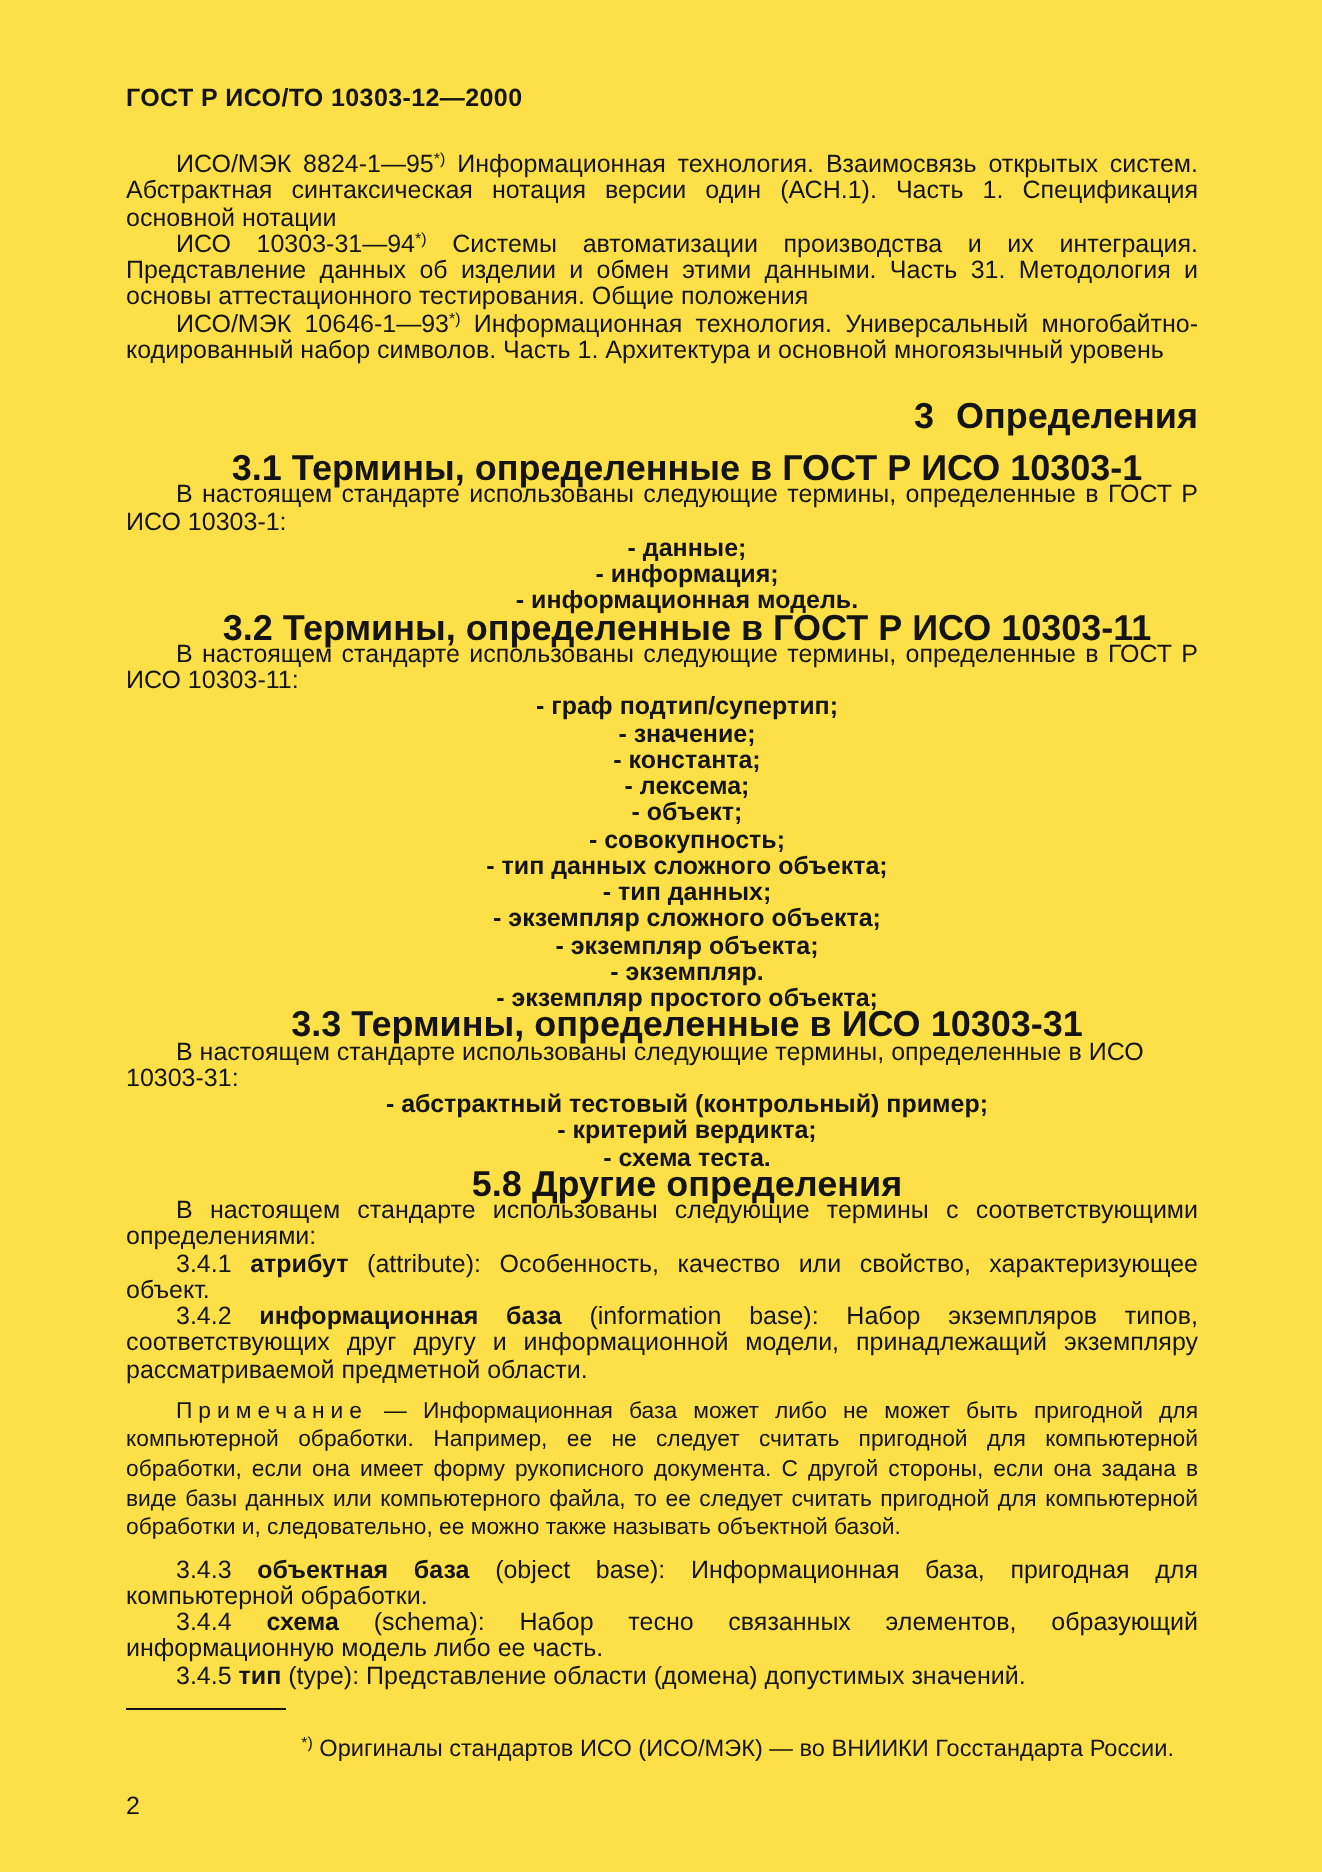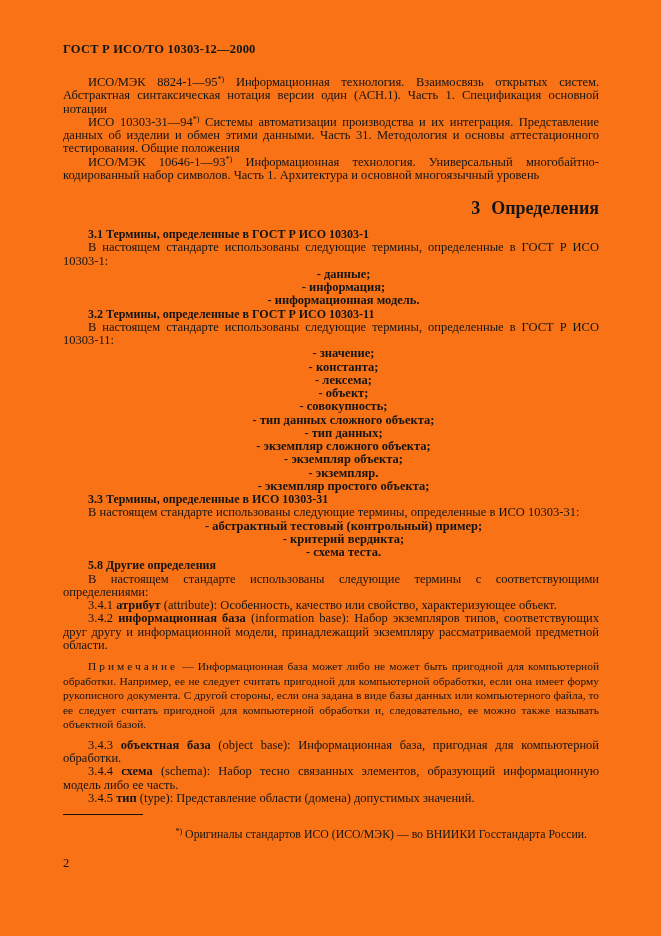--- a/index.html
+++ b/index.html
@@ -1,24 +1,24 @@
 <!DOCTYPE html>
 <html><head>
 <meta charset="utf-8">
 <style>
   html, body { margin: 0; padding: 0; background: #ffffff; }
   .page {
     position: relative;
     width: 661px;
     height: 936px;
-    background: #f97316;
+    background: #fde047;
     box-sizing: border-box;
     padding: 42px 62px 0 63px;
     overflow: hidden;
-    font-family: Liberation Serif, serif;
+    font-family: Liberation Sans, sans-serif;
     color: #141414;
   }
   .running-header {
     font-weight: bold;
     font-size: 12.5px;
     line-height: 14px;
     margin-bottom: 20px;
     letter-spacing: 0.2px;
   }
   .para {
@@ -32,25 +32,25 @@
   .term-item {
     margin: 0;
     font-size: 12.5px;
     line-height: 13.25px;
     text-indent: 25px;
     text-align: center;
     font-weight: bold;
   }
   .subhead {
     margin: 0;
-    font-size: 12px;
+    font-size: 18px;
     line-height: 13.25px;
     text-indent: 25px;
     font-weight: bold;
-    text-align: left;
+    text-align: center;
   }
   .section-heading {
     margin: 18px 0 12px 0;
     text-align: right;
     font-size: 18px;
     font-weight: bold;
     line-height: 16px;
   }
   .section-heading .num { margin-right: 11px; }
   sup.fn {
@@ -101,20 +101,21 @@
   <div class="section-heading"><span class="num">3</span><span>Определения</span></div>
 
   <p class="subhead">3.1 Термины, определенные в ГОСТ Р ИСО 10303-1</p>
   <p class="para">В настоящем стандарте использованы следующие термины, определенные в ГОСТ Р ИСО 10303-1:</p>
   <p class="term-item">- данные;</p>
   <p class="term-item">- информация;</p>
   <p class="term-item">- информационная модель.</p>
 
   <p class="subhead">3.2 Термины, определенные в ГОСТ Р ИСО 10303-11</p>
   <p class="para">В настоящем стандарте использованы следующие термины, определенные в ГОСТ Р ИСО 10303-11:</p>
+  <p class="term-item">- граф подтип/супертип;</p>
   <p class="term-item">- значение;</p>
   <p class="term-item">- константа;</p>
   <p class="term-item">- лексема;</p>
   <p class="term-item">- объект;</p>
   <p class="term-item">- совокупность;</p>
   <p class="term-item">- тип данных сложного объекта;</p>
   <p class="term-item">- тип данных;</p>
   <p class="term-item">- экземпляр сложного объекта;</p>
   <p class="term-item">- экземпляр объекта;</p>
   <p class="term-item">- экземпляр.</p>

